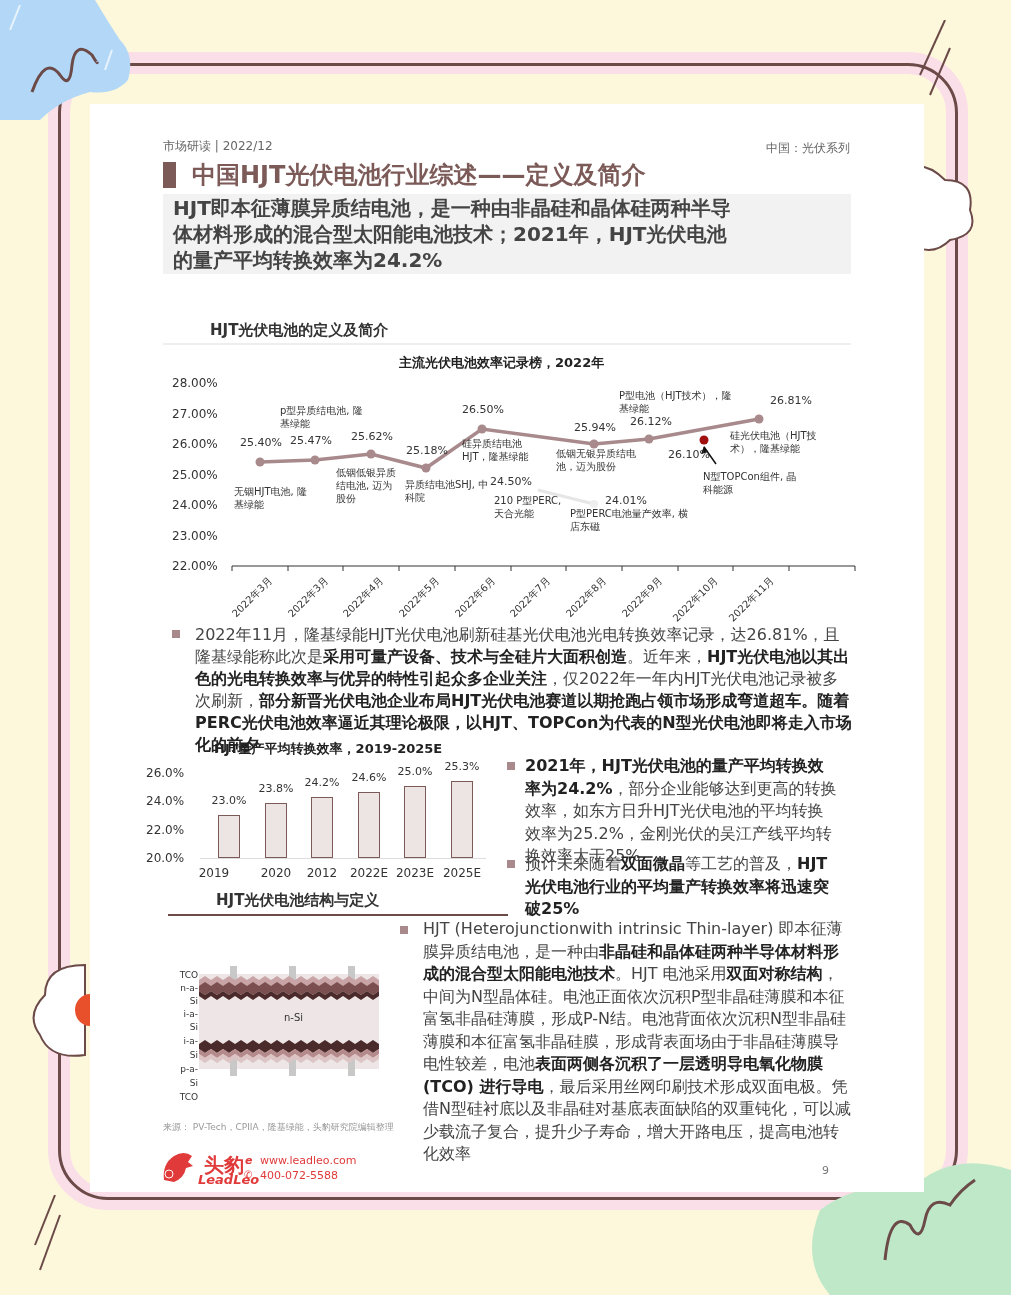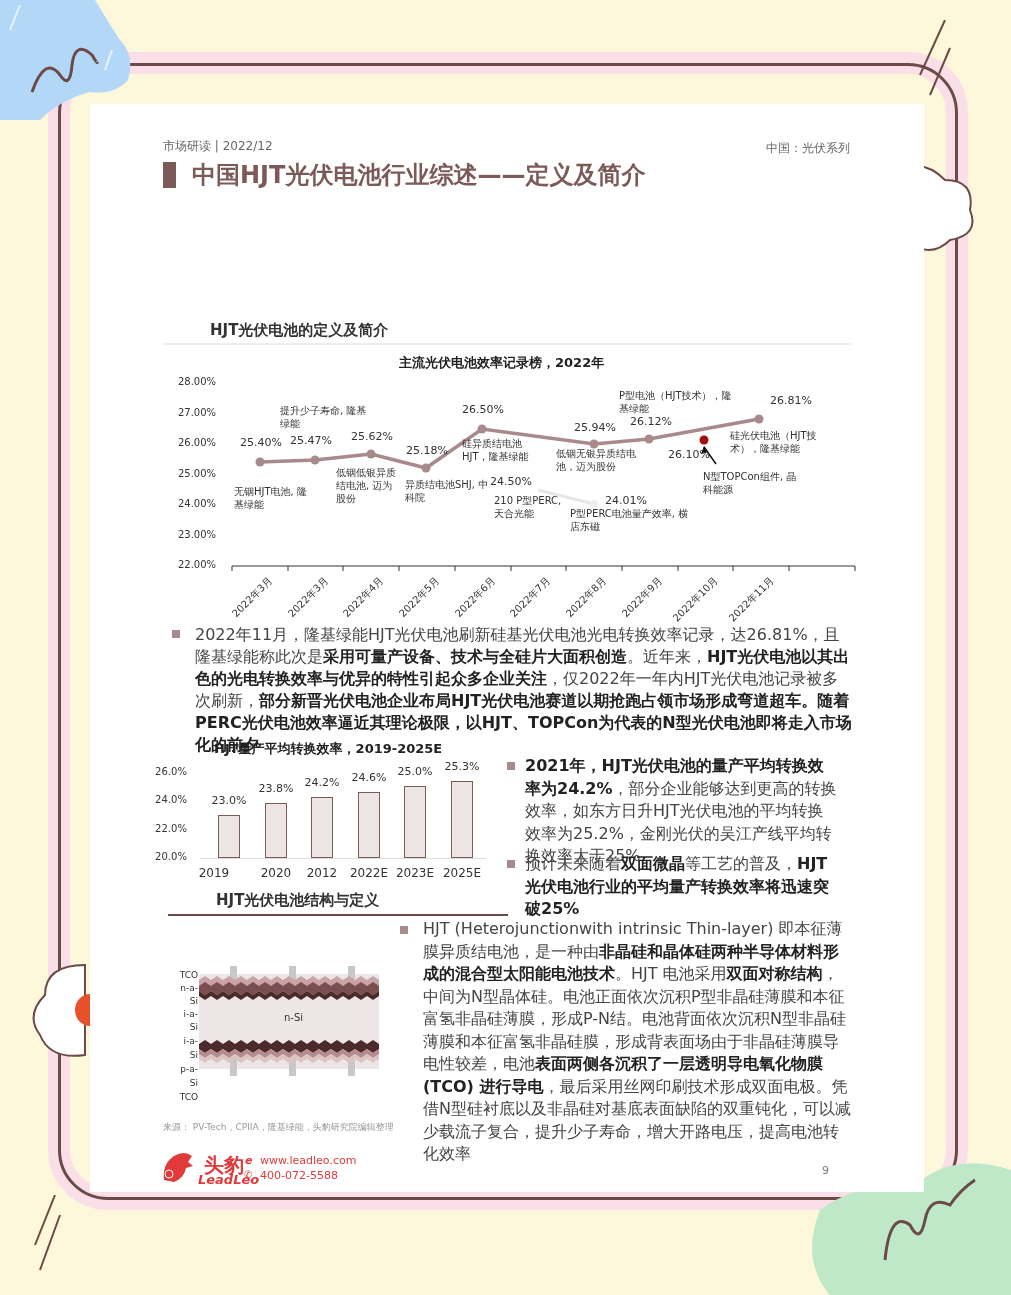--- a/index.html
+++ b/index.html
@@ -9,21 +9,21 @@
   .frame-line { position: absolute; left: 58px; top: 63px; width: 900px; height: 1137px; border: 3px solid #6b4a48; border-radius: 50px; }
   .page { position: absolute; left: 90px; top: 104px; width: 834px; height: 1088px; background: #fff; }
   .abs { position: absolute; }
   .hdr-left, .hdr-right { font-size: 12px; color: #666; }
   .title-bar { position: absolute; left: 73px; top: 58px; width: 13px; height: 26px; background: #7b5a58; }
   .title { position: absolute; left: 102px; top: 55px; font-size: 24px; font-weight: bold; color: #7b5a58; white-space: nowrap; }
   .summary { position: absolute; left: 73px; top: 90px; width: 688px; height: 80px; background: #f2f2f2; padding: 1px 10px; font-size: 20px; font-weight: bold; color: #444; line-height: 26px; }
   .sec-title { font-size: 15px; font-weight: bold; color: #333; white-space: nowrap; margin-left: 44px; }
   .sec-rule { height: 2px; background: #eee; }
   .chart-title { font-size: 13px; font-weight: bold; color: #222; white-space: nowrap; }
-  .ytick { font-size: 10px; color: #333; width: 50px; text-align: center; }
+  .ytick { font-size: 12px; color: #333; width: 50px; text-align: left; }
   .plabel { font-size: 11px; color: #333; white-space: nowrap; }
   .note { font-size: 10px; color: #333; line-height: 13px; white-space: nowrap; }
   .xtick { font-size: 10px; color: #333; white-space: nowrap; transform: rotate(-45deg); transform-origin: right top; }
   .para { font-size: 16px; line-height: 22px; color: #444; }
   .para b { color: #222; }
   .bullet { position: absolute; width: 8px; height: 8px; background: #a88a8c; }
   .bar { position: absolute; background: #ede4e4; border: 1.5px solid #7b5a58; }
   .bar-label { font-size: 11px; color: #333; width: 50px; text-align: center; }
   .src { font-size: 9px; color: #999; }
   .logo-text { font-size: 11px; color: #e03a3a; white-space: nowrap; }
@@ -68,20 +68,25 @@
 </svg>
 
 <div class="page">
 
   <div class="abs hdr-left" style="left:73px;top:34px">市场研读 | 2022/12</div>
   <div class="abs hdr-right" style="right:74px;top:36px">中国：光伏系列</div>
 
   <div class="title-bar"></div>
   <div class="title">中国HJT光伏电池行业综述——定义及简介</div>
 
+  <div class="summary">
+    <div>HJT即本征薄膜异质结电池，是一种由非晶硅和晶体硅两种半导</div>
+    <div>体材料形成的混合型太阳能电池技术；2021年，HJT光伏电池</div>
+    <div>的量产平均转换效率为24.2%</div>
+  </div>
 
   <div class="abs sec-title" style="left:76px;top:217px">HJT光伏电池的定义及简介</div>
   <div class="abs sec-rule" style="left:73px;top:239px;width:688px"></div>
 
   <div class="abs chart-title" style="left:309px;top:250px">主流光伏电池效率记录榜，2022年</div>
 
   <div>
     <div class="abs ytick" style="left:82px;top:272px">28.00%</div>
     <div class="abs ytick" style="left:82px;top:303px">27.00%</div>
     <div class="abs ytick" style="left:82px;top:333px">26.00%</div>
@@ -130,21 +135,21 @@
     <div class="abs plabel" style="left:316px;top:340px">25.18%</div>
     <div class="abs plabel" style="left:372px;top:299px">26.50%</div>
     <div class="abs plabel" style="left:484px;top:317px">25.94%</div>
     <div class="abs plabel" style="left:540px;top:311px">26.12%</div>
     <div class="abs plabel" style="left:680px;top:290px">26.81%</div>
     <div class="abs plabel" style="left:400px;top:371px">24.50%</div>
     <div class="abs plabel" style="left:515px;top:390px">24.01%</div>
     <div class="abs plabel" style="left:578px;top:344px">26.10%</div>
 
     <div class="abs note" style="left:144px;top:381px;width:80px;white-space:normal">无铟HJT电池, 隆基绿能</div>
-    <div class="abs note" style="left:190px;top:300px;width:90px;white-space:normal">提升少子寿命, 隆基绿能</div>
+    <div class="abs note" style="left:190px;top:300px;width:90px;white-space:normal">p型异质结电池, 隆基绿能</div>
     <div class="abs note" style="left:246px;top:362px;width:62px;white-space:normal">低铟低银异质结电池, 迈为股份</div>
     <div class="abs note" style="left:315px;top:374px;width:84px;white-space:normal">异质结电池SHJ, 中科院</div>
     <div class="abs note" style="left:372px;top:333px;width:80px;white-space:normal">硅异质结电池HJT，隆基绿能</div>
     <div class="abs note" style="left:466px;top:343px;width:84px;white-space:normal">低铟无银异质结电池，迈为股份</div>
     <div class="abs note" style="left:529px;top:285px;width:120px;white-space:normal">P型电池（HJT技术），隆基绿能</div>
     <div class="abs note" style="left:640px;top:325px;width:100px;white-space:normal">硅光伏电池（HJT技术），隆基绿能</div>
     <div class="abs note" style="left:404px;top:390px;width:76px;white-space:normal">210 P型PERC, 天合光能</div>
     <div class="abs note" style="left:480px;top:403px;width:125px;white-space:normal">P型PERC电池量产效率, 横店东磁</div>
     <div class="abs note" style="left:613px;top:366px;width:100px;white-space:normal">N型TOPCon组件, 晶科能源</div>
 

